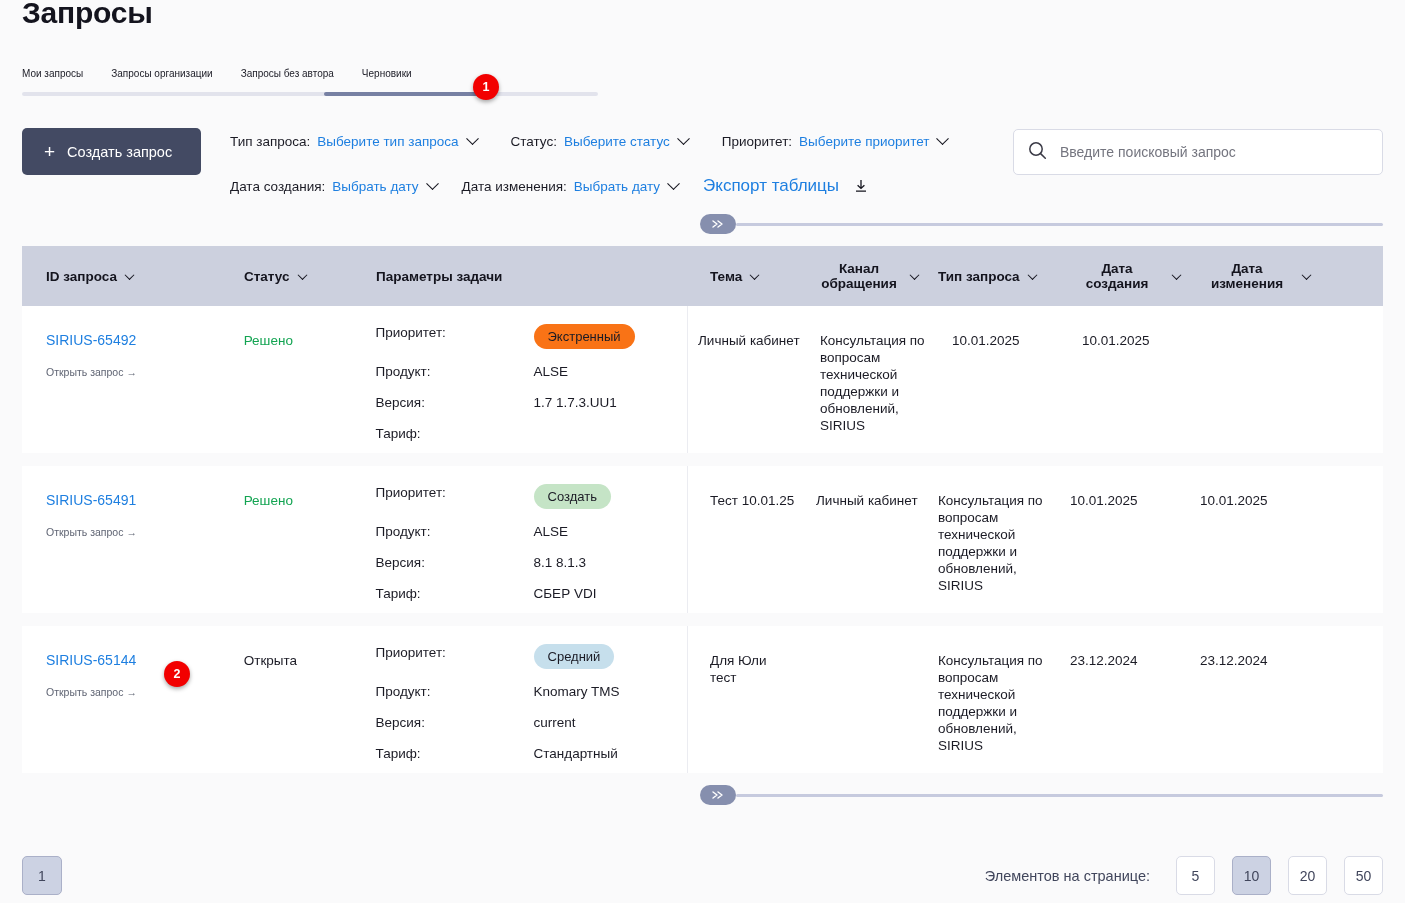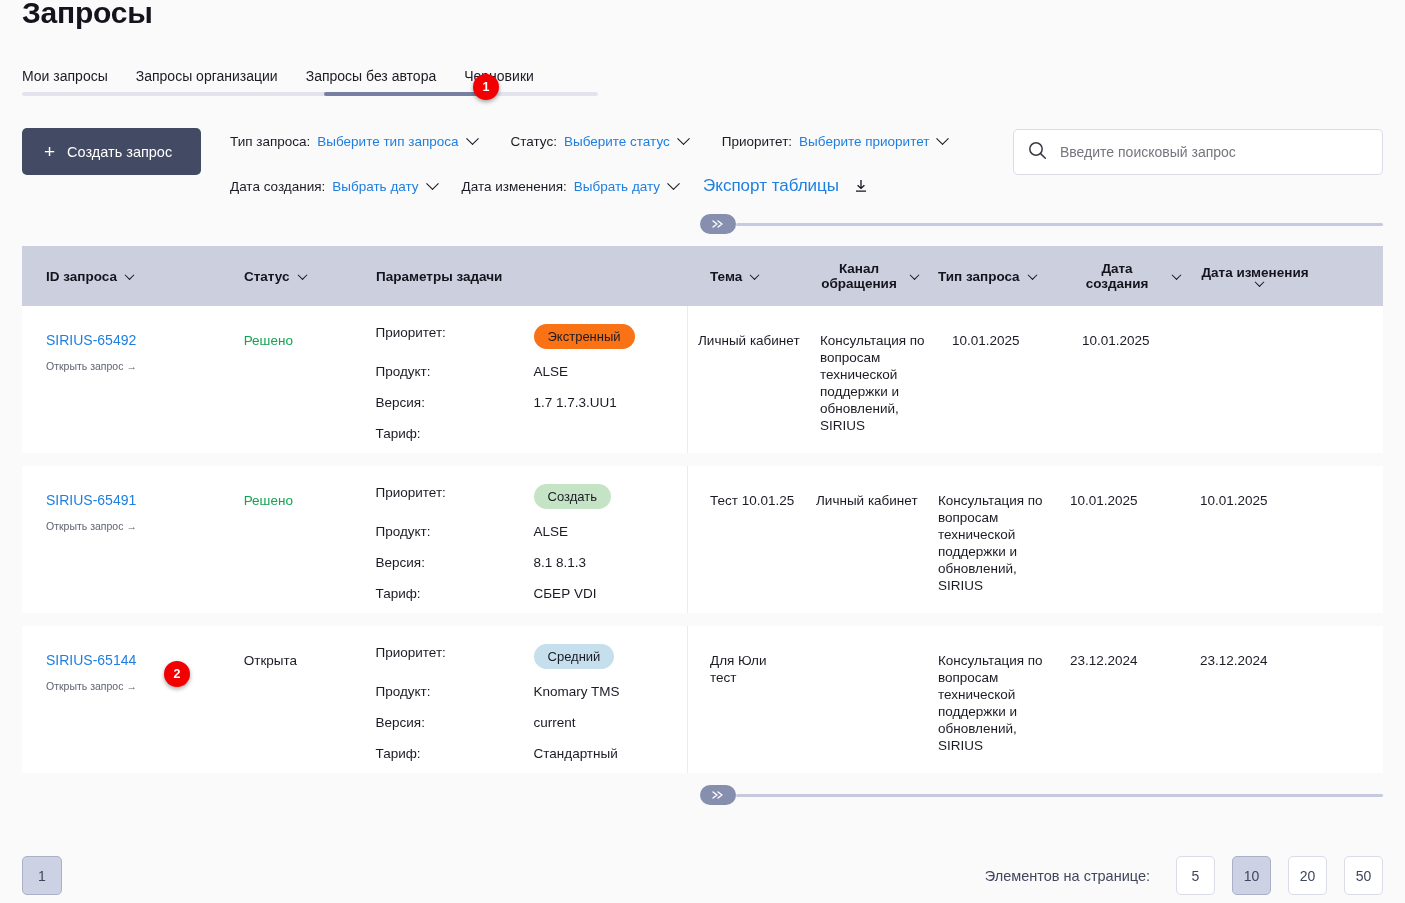--- a/index.html
+++ b/index.html
@@ -19,21 +19,21 @@
     color: #14141e;
   }
 
   
   .tabs {
     position: absolute; left: 22px; top: 68px;
     width: 1361px; height: 36px;
   }
   .tabs-row { display: flex; align-items: flex-start; gap: 0; }
   .tab {
-    font-size: 14px; color: #1b1b25; padding: 0 14px 12px 14px;
+    font-size: 10px; color: #1b1b25; padding: 0 14px 12px 14px;
     white-space: nowrap; cursor: pointer; position: relative;
   }
   .tab:first-child { padding-left: 0; }
   .tab-badge {
     position: absolute; background: #f20000; color: #fff;
     border-radius: 50%; width: 26px; height: 26px;
     font-size: 12.5px; font-weight: 600;
     display: flex; align-items: center; justify-content: center;
     box-shadow: 0 2px 4px rgba(0,0,0,0.35);
     z-index: 5;
@@ -129,32 +129,32 @@
 
   
   .c-id     { width: 212px; padding-left: 24px; }
   .c-status { width: 132px; }
   .c-params { width: 322px; }
   
   .c-theme  { width: 118px; }
   .c-chan   { width: 122px; }
   .c-type   { width: 132px; }
   .c-created{ width: 130px; }
-  .c-changed{ width: 130px; flex-direction: column; }
+  .c-changed{ width: 130px; }
 
   .thead .c-id     { padding-left: 24px; }
   .thead .c-theme  { padding-left: 22px; }
 
   .cell { font-size: 13.5px; color: #1b1b25; padding: 26px 10px 10px 10px; line-height: 17px; }
   .cell.c-id { padding-left: 24px; }
   .cell.c-theme { padding-left: 22px; }
 
   .req-id { color: #1e7fe0; font-size: 14px; cursor: pointer; }
   .open-req {
-    display: block; margin-top: 9px; font-size: 10.5px; color: #5f6473; cursor: pointer;
+    display: block; margin-top: 15px; font-size: 10.5px; color: #5f6473; cursor: pointer;
     white-space: nowrap;
   }
   .open-req .arr { margin-left: 3px; }
   .row-badge {
     position: absolute; background: #f20000; color: #fff;
     border-radius: 50%; width: 26px; height: 26px;
     font-size: 12.5px; font-weight: 600;
     display: flex; align-items: center; justify-content: center;
     box-shadow: 0 2px 4px rgba(0,0,0,0.35); z-index: 6;
     left: 142px; top: 35px;

